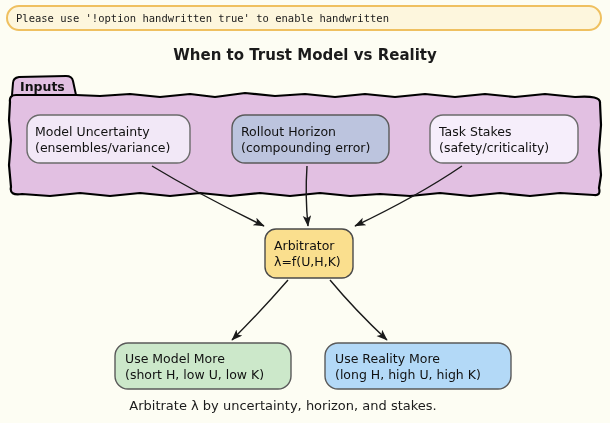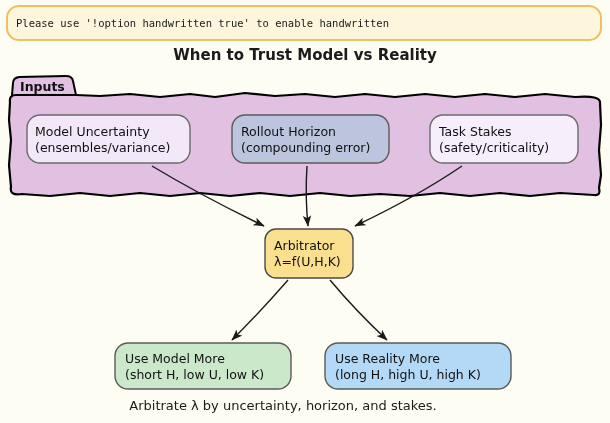--- a/index.html
+++ b/index.html
@@ -14,21 +14,21 @@
     overflow: hidden;
     position: relative;
   }
 
   
   #notice-banner {
     position: absolute;
     left: 6px;
     top: 5px;
     width: 596px;
-    height: 36px;
+    height: 26px;
     box-sizing: border-box;
     background: #fdf6dd;
     border: 2px solid #efc060;
     border-radius: 13px;
     display: flex;
     align-items: center;
     padding-left: 8px;
   }
   #notice-banner .notice-text {
     font-family: "DejaVu Sans Mono", monospace;

